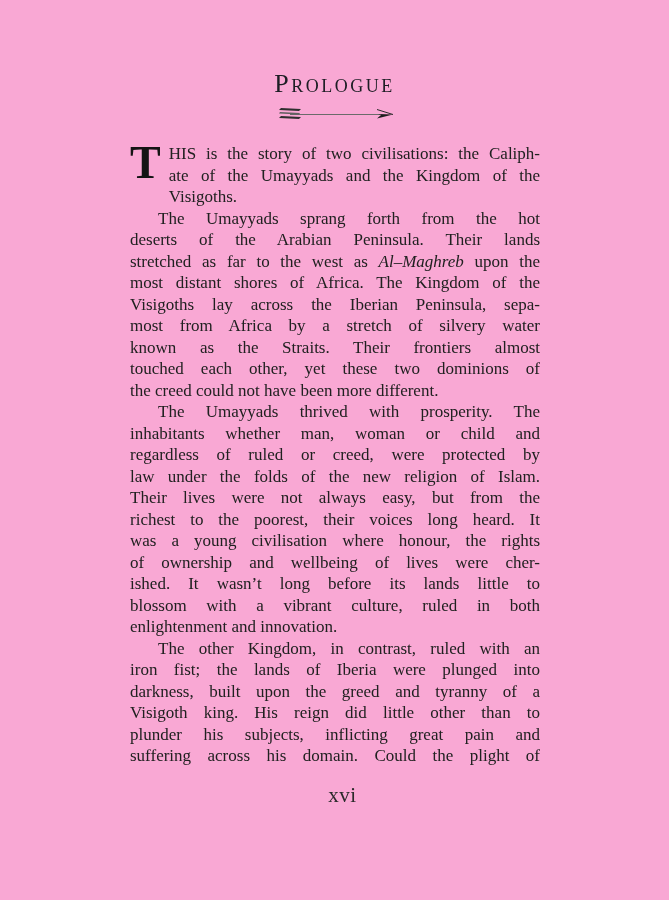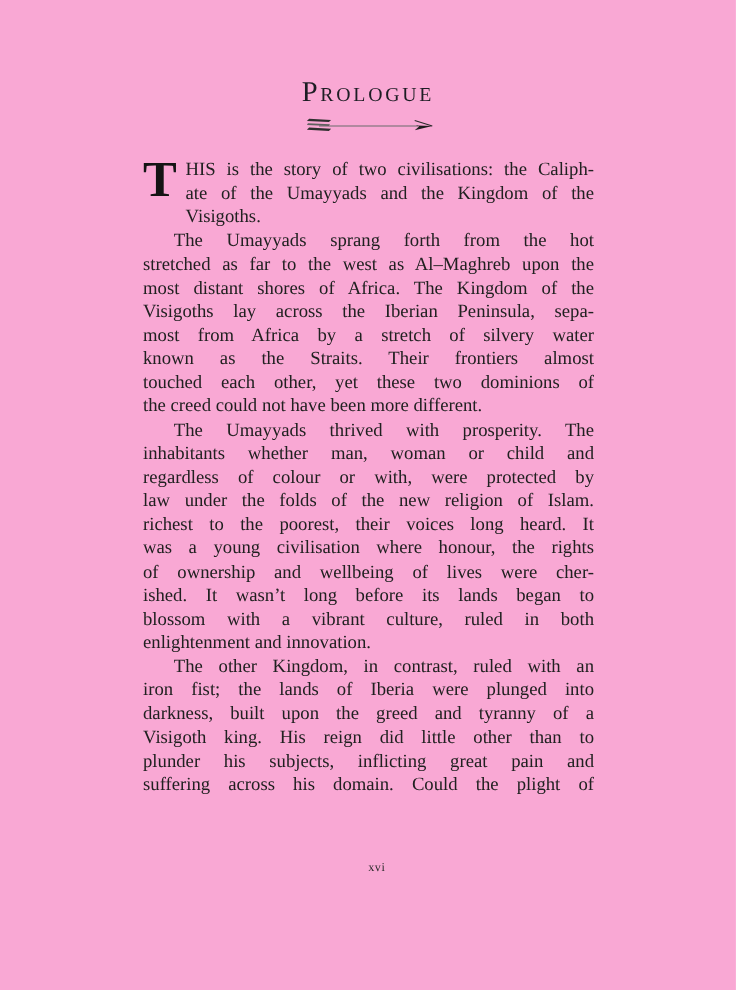--- a/index.html
+++ b/index.html
@@ -41,37 +41,38 @@
   .line {
     text-align: justify;
   }
   .line.j {
     text-align-last: justify;
   }
   .line.indent {
     padding-left: 28px;
   }
   .it {
+    font-style: italic;
   }
   .dropcap {
     float: left;
     font-weight: bold;
     font-size: 46px;
     line-height: 34px;
     height: 41px;
     padding: 3px 8px 0 0;
     color: #141414;
   }
   .folio {
     position: absolute;
     left: 16px;
     right: 0;
     top: 783px;
     text-align: center;
-    font-size: 11px;
+    font-size: 21px;
     color: #2a2a2a;
     letter-spacing: 0.5px;
   }
 </style>
 </head>
 <body>
 
 <div class="book-page">
 
   <div class="chapter-title">Prologue</div>
@@ -89,37 +90,39 @@
 
   <div class="text-block">
       <div class="para">
         <span class="dropcap">T</span>
         <div class="line j"><span>HIS is the story of two civilisations: the Caliph-</span></div>
         <div class="line j"><span>ate of the Umayyads and the Kingdom of the</span></div>
         <div class="line"><span>Visigoths.</span></div>
       </div>
       <div class="para">
         <div class="line j indent"><span>The Umayyads sprang forth from the hot</span></div>
+        <div class="line j"><span>deserts of the Arabian Peninsula. Their lands</span></div>
         <div class="line j"><span>stretched as far to the west as </span><span class="it">Al–Maghreb</span><span> upon the</span></div>
         <div class="line j"><span>most distant shores of Africa. The Kingdom of the</span></div>
         <div class="line j"><span>Visigoths lay across the Iberian Peninsula, sepa-</span></div>
         <div class="line j"><span>most from Africa by a stretch of silvery water</span></div>
         <div class="line j"><span>known as the Straits. Their frontiers almost</span></div>
         <div class="line j"><span>touched each other, yet these two dominions of</span></div>
         <div class="line"><span>the creed could not have been more different.</span></div>
       </div>
       <div class="para">
         <div class="line j indent"><span>The Umayyads thrived with prosperity. The</span></div>
         <div class="line j"><span>inhabitants whether man, woman or child and</span></div>
-        <div class="line j"><span>regardless of colour or with, were protected by</span></div>
+        <div class="line j"><span>regardless of ruled or creed, were protected by</span></div>
         <div class="line j"><span>law under the folds of the new religion of Islam.</span></div>
+        <div class="line j"><span>Their lives were not always easy, but from the</span></div>
         <div class="line j"><span>richest to the poorest, their voices long heard. It</span></div>
         <div class="line j"><span>was a young civilisation where honour, the rights</span></div>
         <div class="line j"><span>of ownership and wellbeing of lives were cher-</span></div>
-        <div class="line j"><span>ished. It wasn’t long before its lands began to</span></div>
+        <div class="line j"><span>ished. It wasn’t long before its lands little to</span></div>
         <div class="line j"><span>blossom with a vibrant culture, ruled in both</span></div>
         <div class="line"><span>enlightenment and innovation.</span></div>
       </div>
       <div class="para">
         <div class="line j indent"><span>The other Kingdom, in contrast, ruled with an</span></div>
         <div class="line j"><span>iron fist; the lands of Iberia were plunged into</span></div>
         <div class="line j"><span>darkness, built upon the greed and tyranny of a</span></div>
         <div class="line j"><span>Visigoth king. His reign did little other than to</span></div>
         <div class="line j"><span>plunder his subjects, inflicting great pain and</span></div>
         <div class="line j"><span>suffering across his domain. Could the plight of</span></div>

